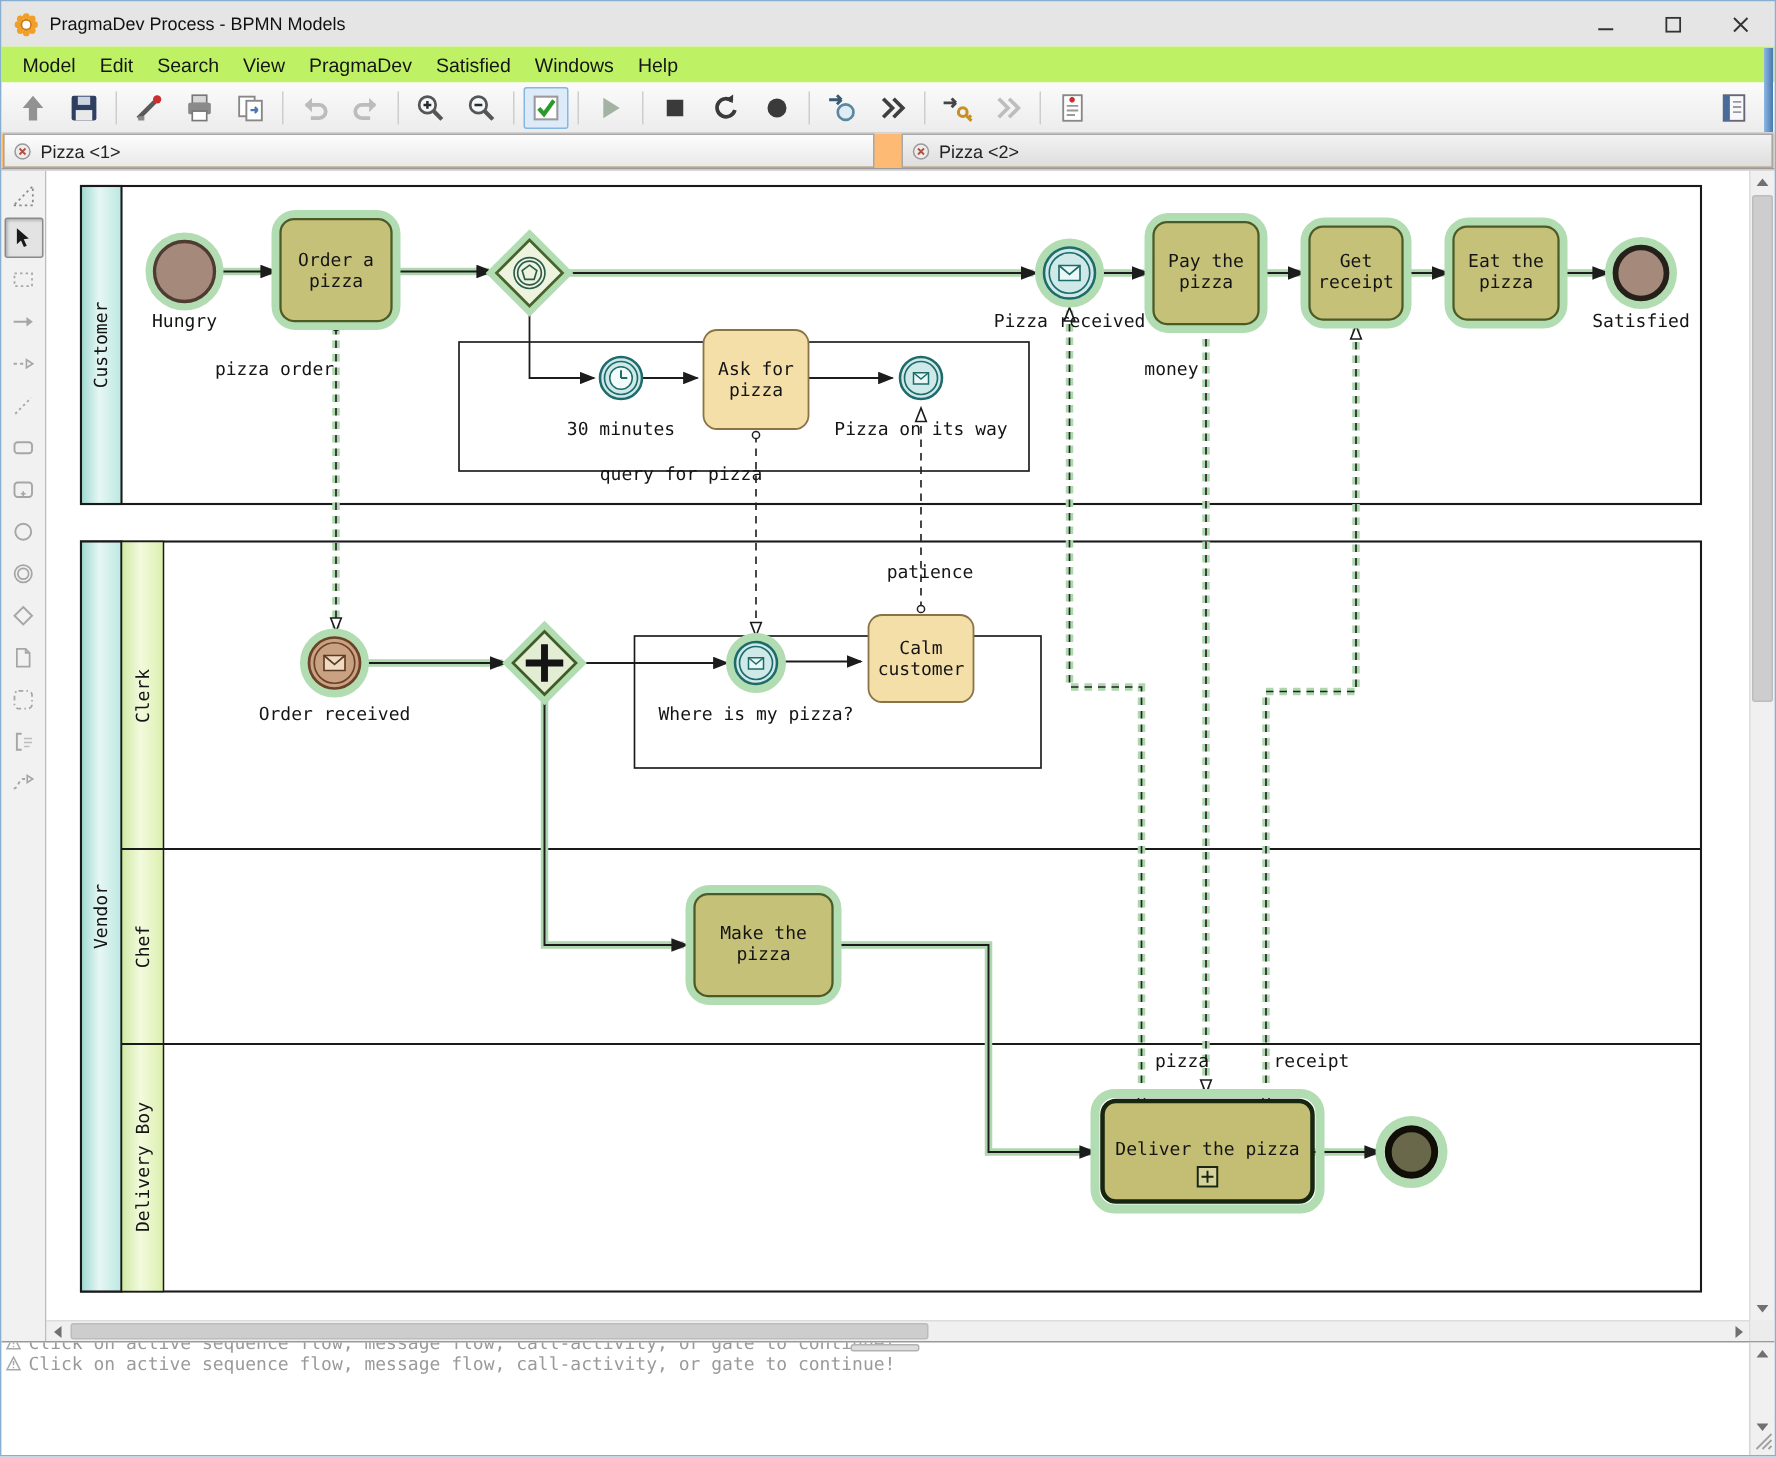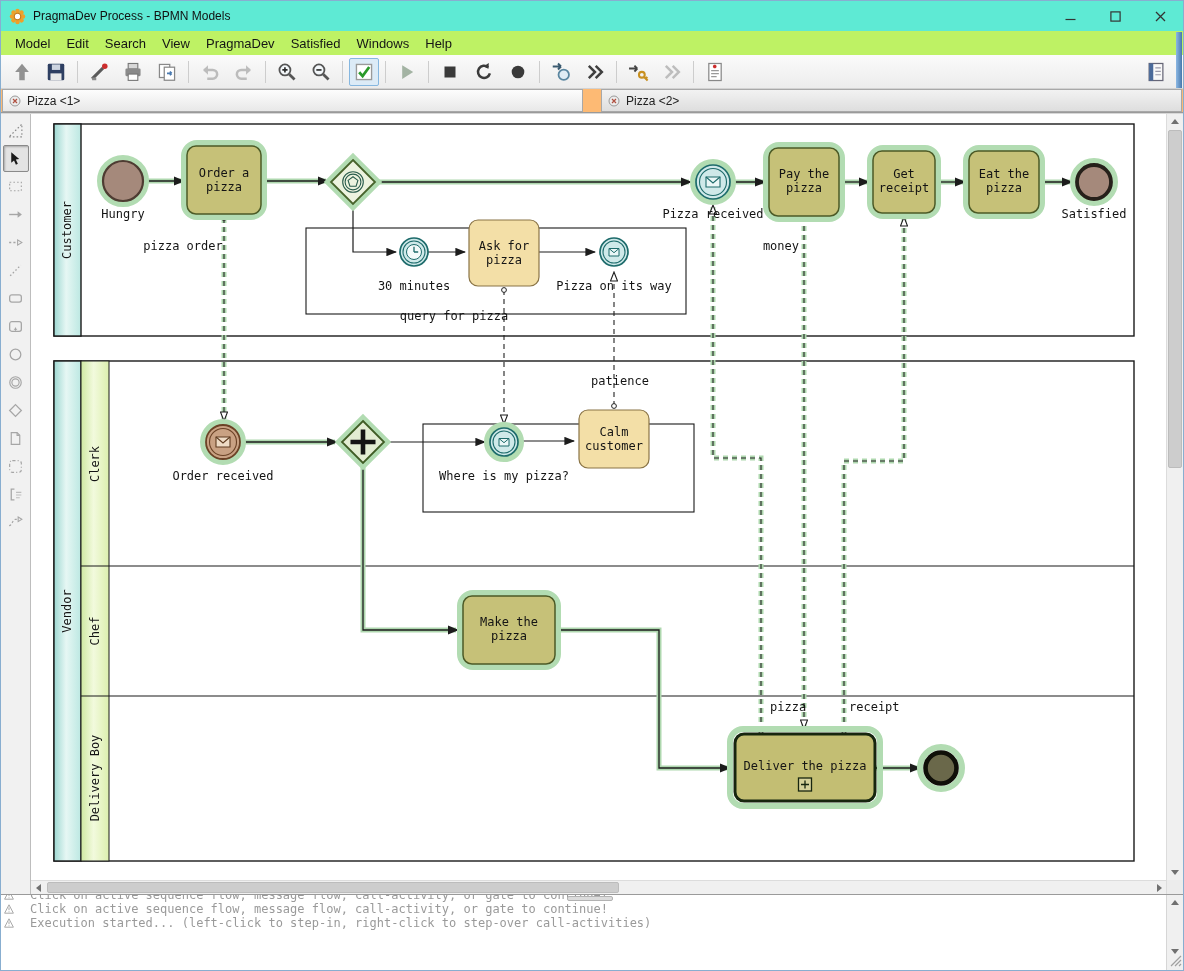--- a/index.html
+++ b/index.html
@@ -1,19 +1,19 @@
 <!DOCTYPE html>
 <html><head>
 <meta charset="utf-8">
 <style>
 *{box-sizing:border-box;margin:0;padding:0}
 html,body{width:1184px;height:971px}
 body{overflow:hidden;font-family:"Liberation Sans",sans-serif;background:#fff;position:relative;border:1px solid #88aed0}
 
-.titlebar{height:30px;display:flex;align-items:center;background:#5eead4}
+.titlebar{height:30px;display:flex;align-items:center;background:#e5e5e5}
 .logo{margin-left:8px;display:flex}
 .title{font-size:12px;margin-left:7px;color:#111}
 .wctrl{margin-left:auto;display:flex;height:100%}
 .wbtn{width:45px;display:flex;align-items:center;justify-content:center}
 .menubar{height:24px;display:flex;align-items:center;background:#bef264;padding-left:6px}
 .mitem{font-size:13px;padding:3px 8px;color:#151515;white-space:nowrap}
 .toolbar{height:34px;display:flex;align-items:center;background:linear-gradient(#fbfbfb,#ececec);border-bottom:1px solid #d2d2d2;padding:0 4px}
 .tbtn{width:30px;height:28px;display:flex;align-items:center;justify-content:center;border:1px solid transparent;border-radius:2px;margin:0 2px;flex:0 0 auto}
 .tbtn.active{background:#dcebf7;border-color:#86b7e0}
 .sep{width:1px;height:22px;background:#cdcdcd;margin:0 4px;flex:0 0 auto}
@@ -33,21 +33,21 @@
 .htrack{flex:1;position:relative}
 .hthumb{position:absolute;left:2px;top:1px;height:11px;width:572px;background:#cdcdcd;border:1px solid #bcbcbc;border-radius:2px}
 .vscroll{width:17px;background:#f0f0f0;border-left:1px solid #dcdcdc;position:relative}
 .varrow{height:15px;display:flex;align-items:center;justify-content:center}
 .varrow.bot{position:absolute;bottom:14px;left:0;width:100%}
 .vcorner{position:absolute;bottom:0;left:0;width:100%;height:14px;background:#ececec}
 .vthumb{position:absolute;top:16px;left:1px;width:14px;height:338px;background:#cdcdcd;border:1px solid #bcbcbc;border-radius:2px}
 
 .console{height:78px;border-top:1px solid #9a9a9a;position:relative;background:#fff;overflow:hidden;font-family:"DejaVu Sans Mono",monospace}
 .clines{margin-top:-7px;padding-left:3px}
-.cline{display:flex;align-items:center;gap:16px;height:14px;font-size:12px;color:#9a9a9a;white-space:nowrap}
+.cline{display:flex;align-items:center;gap:5px;height:14px;font-size:12px;color:#9a9a9a;white-space:nowrap}
 .cline.latest{color:#141414}
 .splitter{position:absolute;top:1px;left:566px;width:46px;height:5px;background:#dcdcdc;border:1px solid #b2b2b2;border-radius:2px}
 .cscroll{position:absolute;right:0;top:0;bottom:0;width:17px;background:#f0f0f0;border-left:1px solid #d6d6d6}
 .cscroll .varrow{height:14px}
 .cgrip{position:absolute;right:1px;bottom:1px}
 
 svg.diagram text{font-family:"DejaVu Sans Mono",monospace;font-size:12px;fill:#141414}
 .dlbl{text-anchor:middle}
 .as{text-anchor:start}.ae{text-anchor:end}
 .plbl{fill:#10302e}
@@ -650,27 +650,20 @@
         </svg>
       <span>Click on active sequence flow, message flow, call-activity, or gate to continue!</span>
     </div>
     <div class="cline">
       <svg width="10" height="10" viewBox="0 0 10 10">
           <path d="M5,0.8 L9.4,9.2 H0.6 z" fill="none" stroke="#a8a8a8"></path>
           <path d="M5,3.4 V6.2 M5,7.4 V8.2" stroke="#a8a8a8"></path>
         </svg>
       <span>Click on active sequence flow, message flow, call-activity, or gate to continue!</span>
     </div>
-    <div class="cline">
-      <svg width="10" height="10" viewBox="0 0 10 10">
-          <path d="M5,0.8 L9.4,9.2 H0.6 z" fill="none" stroke="#a8a8a8"></path>
-          <path d="M5,3.4 V6.2 M5,7.4 V8.2" stroke="#a8a8a8"></path>
-        </svg>
-      <span>Execution started... (left-click to step-in, right-click to step-over call-activities)</span>
-    </div>
   </div>
   <div class="splitter"></div>
   <div class="cscroll">
     <div class="varrow">
         <svg width="8" height="7" viewBox="0 0 8 7">
           <path d="M0,6 L4,1 L8,6 z" fill="#707070"></path>
         </svg>
       </div>
     <div class="varrow" style="position:absolute;bottom:14px;left:0;width:100%">
         <svg width="8" height="7" viewBox="0 0 8 7">

